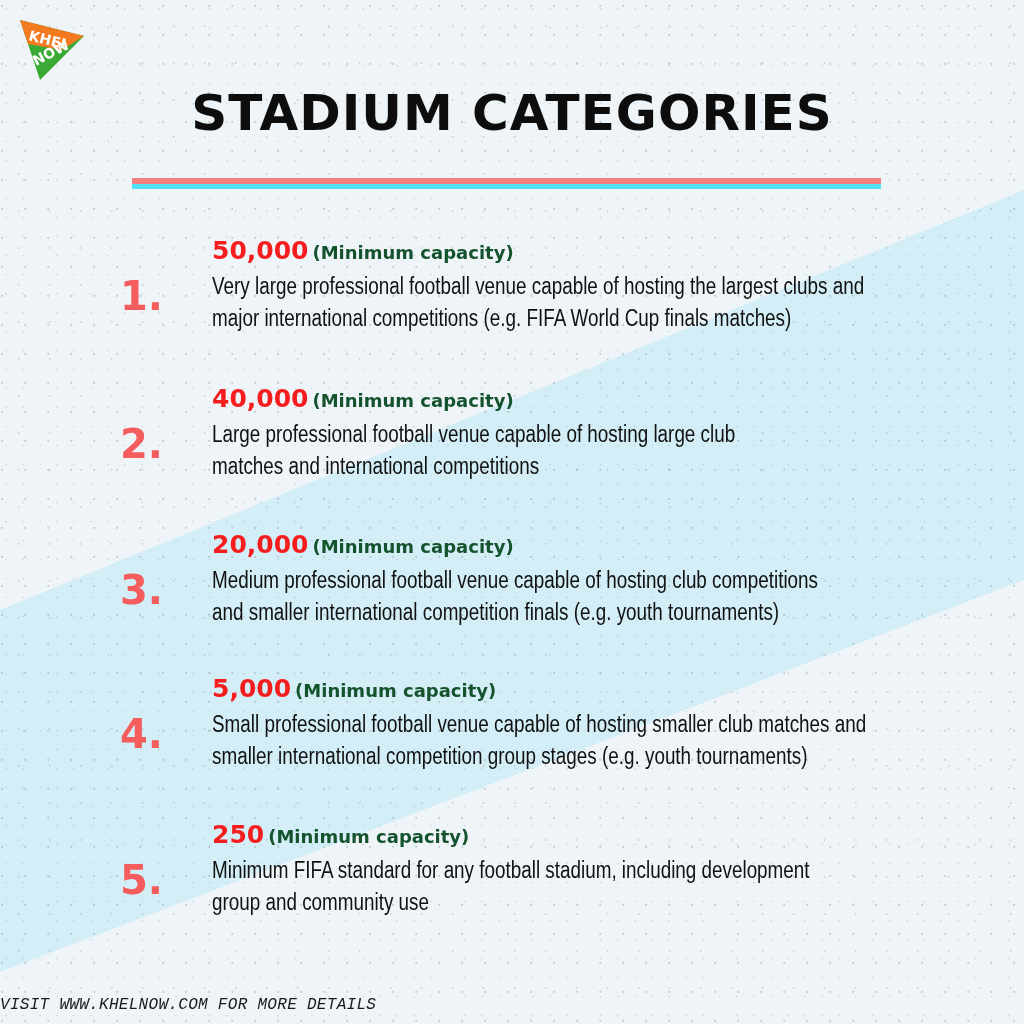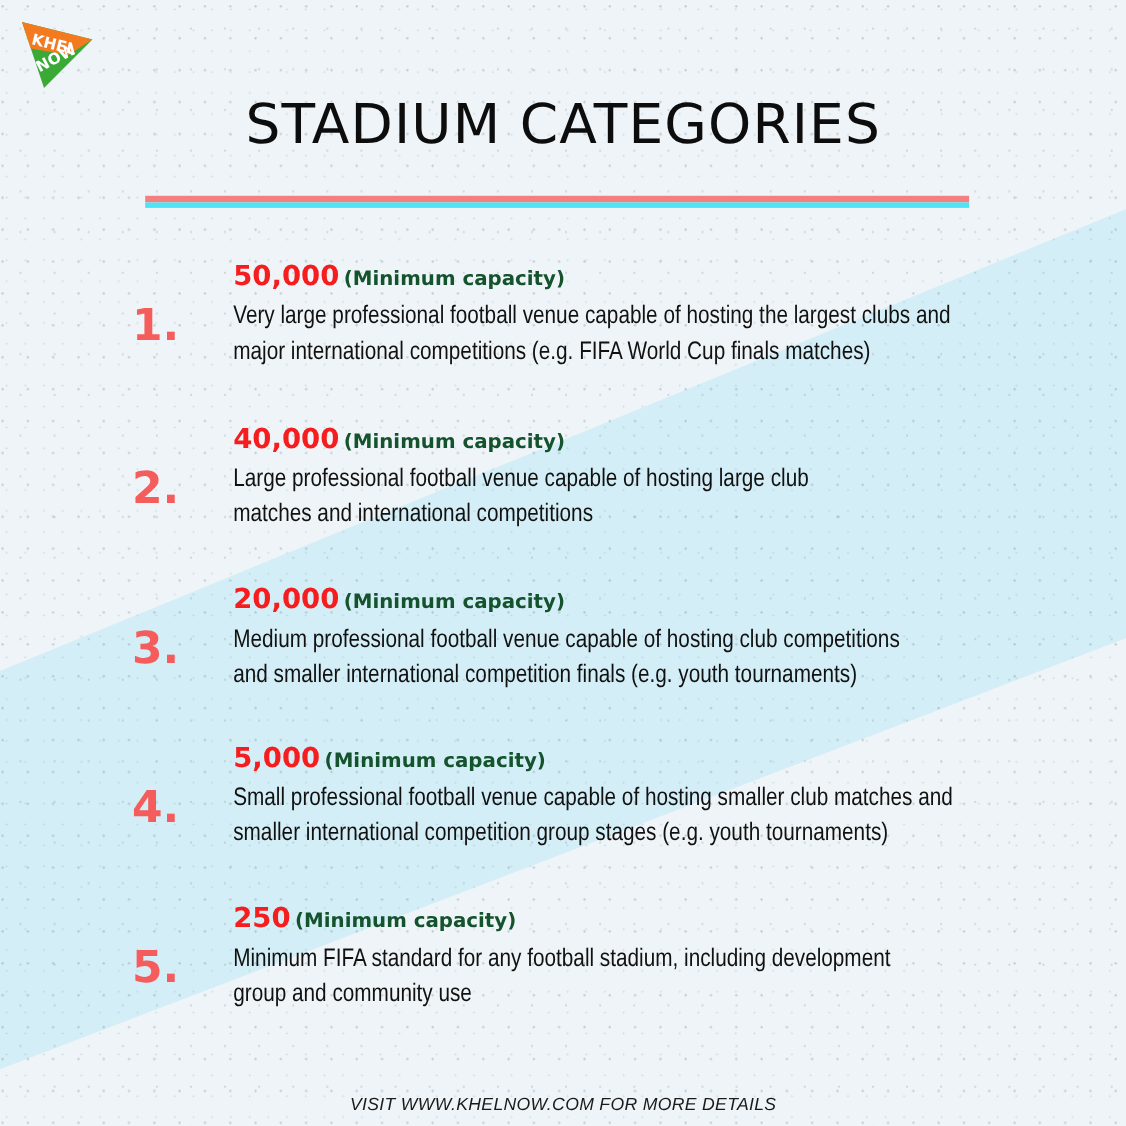--- a/index.html
+++ b/index.html
@@ -21,21 +21,21 @@
         radial-gradient(circle at 60% 70%, rgba(90,100,110,0.2) 0.7px, transparent 1.3px),
         radial-gradient(circle at 35% 45%, rgba(70,130,150,0.18) 0.6px, transparent 1.2px);
       background-size: 23px 29px, 31px 37px, 17px 19px;
     }
     .logo {
       position: absolute; left: 14px; top: 10px; width: 76px; height: 76px; z-index: 2;
     }
     .title {
       position: absolute; left: 0; right: 0; top: 84px; z-index: 2;
       text-align: center;
-      font-family: "DejaVu Sans", sans-serif; font-weight: normal;
+      font-family: "DejaVu Sans", sans-serif; font-weight: bold;
       font-size: 50px; letter-spacing: 1px; color: #0d0d0d;
     }
     .rule { position: absolute; left: 132px; width: 749px; z-index: 2; }
     .rule.pink { top: 178px; height: 6px; background: #f47f7f; }
     .rule.cyan { top: 184px; height: 5px; background: #4fe3f5; }
     .item { position: absolute; left: 0; width: 1024px; z-index: 2; }
     .item .num {
       position: absolute; left: 120px; width: 50px;
       font-family: "DejaVu Sans", sans-serif; font-weight: bold;
       font-size: 40px; color: #f55d5d; line-height: 1;
@@ -47,22 +47,22 @@
     .item .cap { color: #f51d1d; font-size: 25px; font-weight: bold; }
     .item .caplbl { color: #14532d; font-size: 18px; font-weight: bold; margin-left: 4px; text-align: center; }
     .item .desc {
       position: absolute; left: 212px; top: 32px; width: 760px;
       font-family: "Liberation Sans Narrow", "Liberation Sans", sans-serif;
       font-size: 23px; line-height: 32px; color: #111;
       transform: scaleX(0.82); transform-origin: left top; width: 920px;
     }
     .footer {
       position: absolute; left: 0; right: 0; top: 996px; z-index: 2;
-      text-align: center; font-style: italic;
-      font-family: Liberation Sans, sans-serif; font-size: 16px; color: #1a1a1a;
+      font-style: italic;
+      font-family: Liberation Mono, monospace; font-size: 16px; color: #1a1a1a;
       letter-spacing: 0.3px;
     }
   </style>
 </head>
 <body>
 
 <div class="bg-band"></div>
 <div class="speckle"></div>
 
 <div class="logo">

